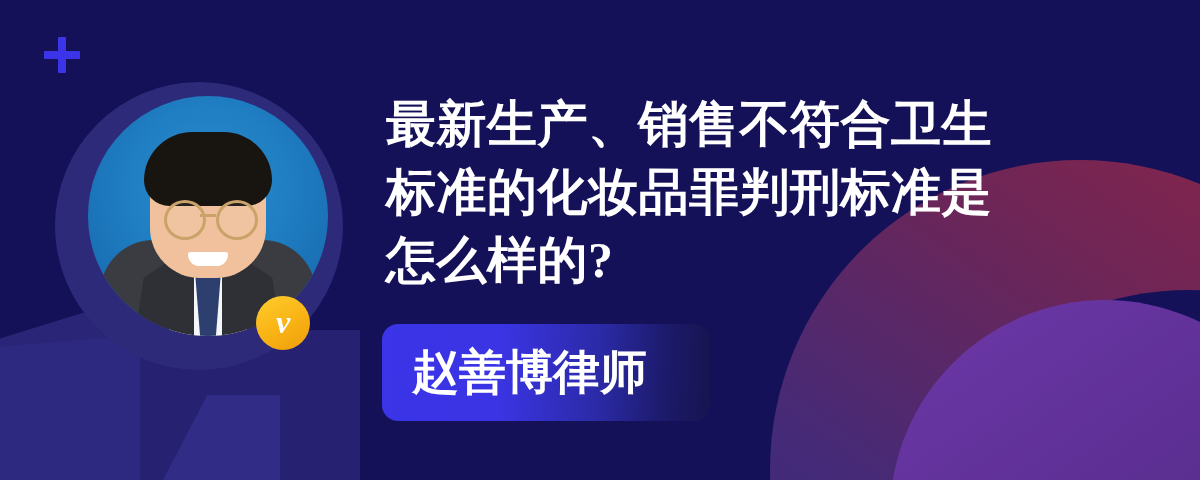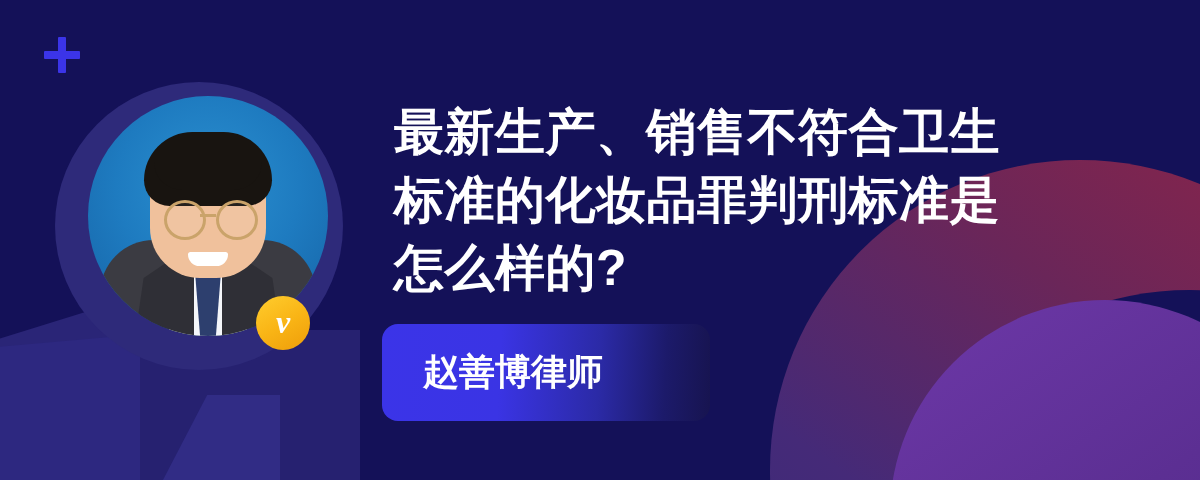--- a/index.html
+++ b/index.html
@@ -288,44 +288,44 @@
   }
 
   
   .content {
     position: absolute;
     left: 382px;
     top: 86px;
     width: 680px;
   }
   .headline {
-    margin: 12px;
+    margin: 4px;
     color: #ffffff;
     font-size: 50px;
     font-weight: bold;
     line-height: 68px;
     letter-spacing: 0.5px;
     width: 640px;
-    font-family: Liberation Sans, sans-serif;
+    font-family: Liberation Serif, serif;
   }
 
   .cta-button {
     position: absolute;
     left: 382px;
     top: 324px;
     width: 328px;
     height: 97px;
     border: none;
     border-radius: 16px;
     background: linear-gradient(93deg, #3b34e8 0%, #3a34e4 36%, #2b2aa6 66%, #1c1a6a 86%, #171450 100%);
     color: #ffffff;
-    font-size: 36px;
+    font-size: 47px;
     font-weight: bold;
     text-align: left;
-    padding: 0 0 0 41px;
+    padding: 0 0 0 30px;
     font-family: "DejaVu Sans", "Liberation Sans", sans-serif;
     cursor: pointer;
     display: flex;
     align-items: center;
   }
 </style>
 </head>
 <body>
 
 <div id="banner">

